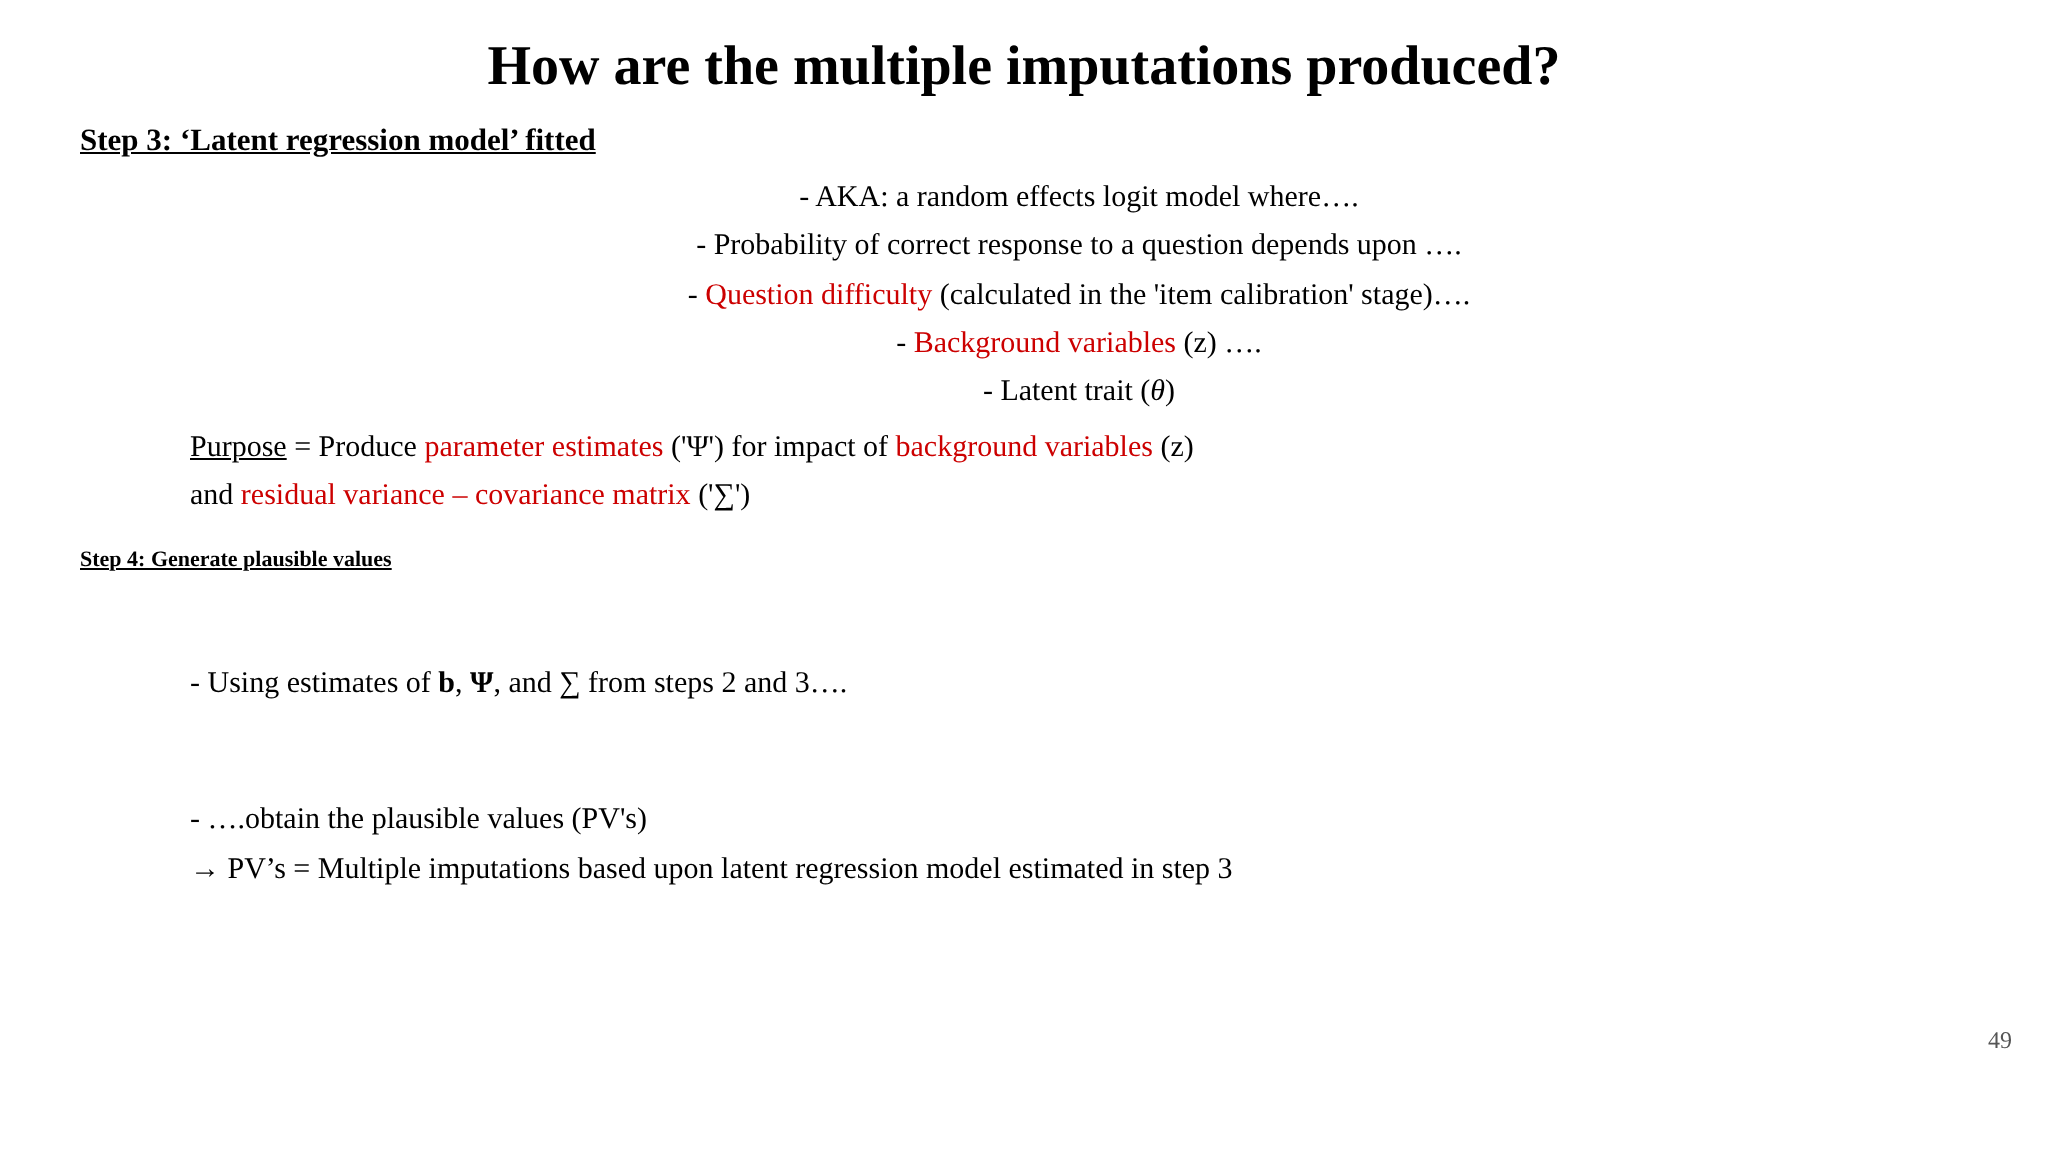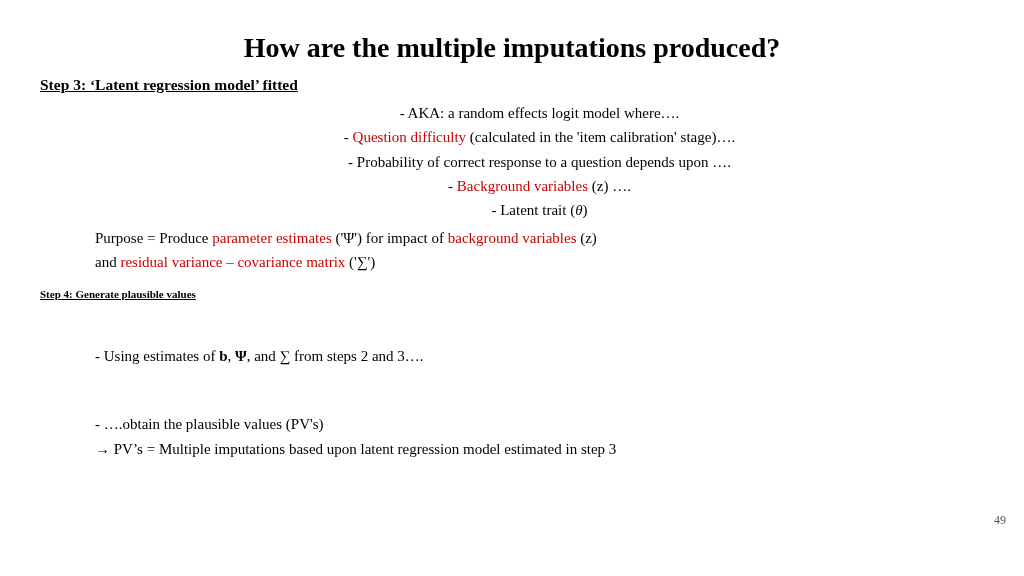--- a/index.html
+++ b/index.html
@@ -14,21 +14,21 @@
       background: #ffffff;
       font-family: Georgia, 'Times New Roman', Times, serif;
       color: #000000;
       overflow: hidden;
       position: relative;
     }
 
     .slide {
       width: 1024px;
       height: 536px;
-      padding: 32px 40px 20px 40px;
+      padding: 18px 40px 20px 40px;
       position: relative;
     }
 
     .title {
       text-align: center;
       font-size: 28px;
       font-weight: bold;
       margin-bottom: 12px;
       font-family: Georgia, serif;
     }
@@ -58,20 +58,21 @@
 
     .purpose-block {
       margin-left: 55px;
       font-size: 15px;
       line-height: 1.6;
       margin-top: 4px;
       margin-bottom: 10px;
     }
 
     .purpose-block .underline {
+      text-decoration: underline;
     }
 
     .step4-section {
       margin-top: 14px;
     }
 
     .step4-header {
       font-size: 11px;
       font-weight: bold;
       text-decoration: underline;
@@ -111,22 +112,22 @@
 <body>
 
 <div class="slide">
 
   <div class="title">How are the multiple imputations produced?</div>
 
   <div class="step-header">Step 3: ‘Latent regression model’ fitted</div>
 
   <div class="bullet-list">
     <div class="bullet-item">- AKA: a random effects logit model where….</div>
+    <div class="bullet-item">- Probability of correct response to a question depends upon ….</div>
     <div class="bullet-item">- <span class="red">Question difficulty</span> (calculated in the 'item calibration' stage)….</div>
-    <div class="bullet-item">- Probability of correct response to a question depends upon ….</div>
     <div class="bullet-item">- <span class="red">Background variables</span> (z) ….</div>
     <div class="bullet-item">- Latent trait (<span class="theta">θ</span>)</div>
   </div>
 
   <div class="purpose-block">
     <span class="underline">Purpose</span><span> = Produce </span><span class="red">parameter estimates</span><span> ('Ψ') for impact of </span><span class="red">background variables</span><span> (z)</span><br>
     <span>and </span><span class="red">residual variance – covariance matrix</span><span> ('∑')</span>
   </div>
 
   <div class="step4-section">

